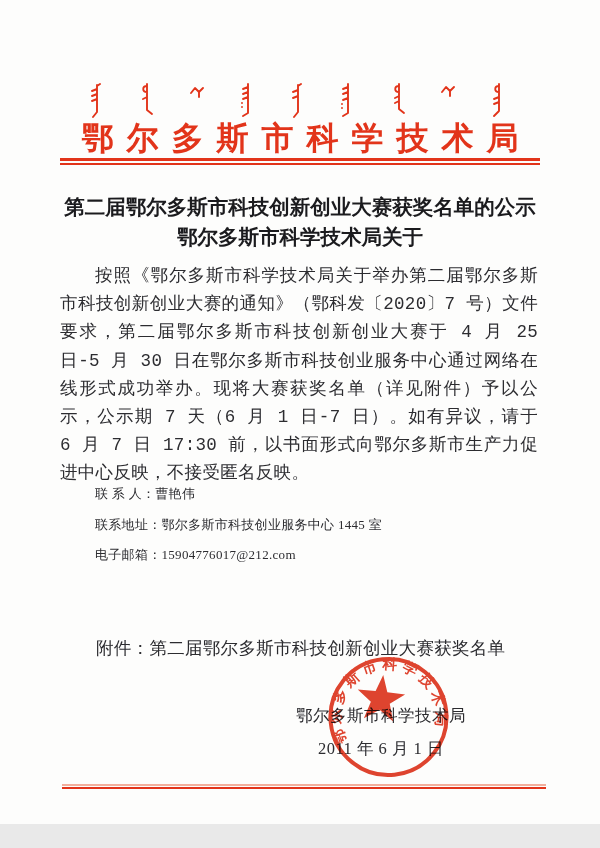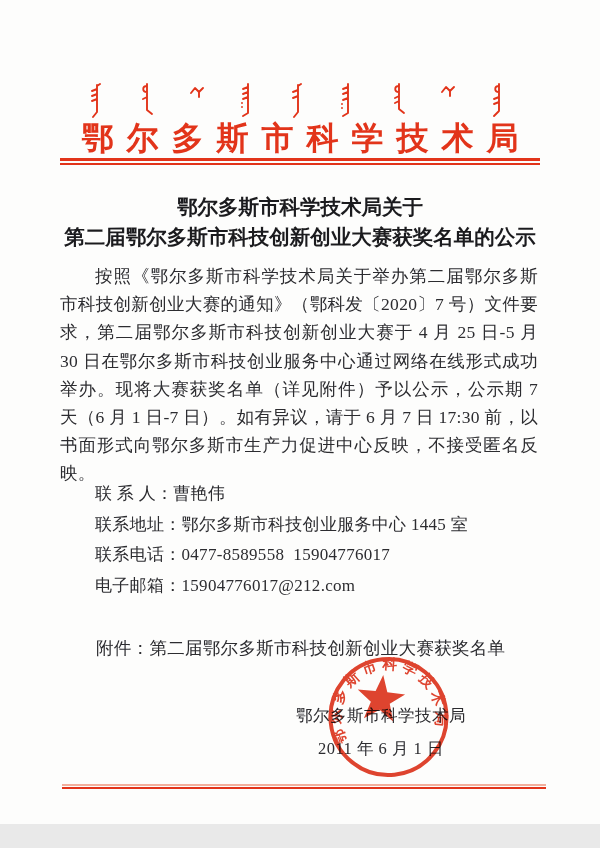--- a/index.html
+++ b/index.html
@@ -29,25 +29,25 @@
   }
   
   .doc-title{
     position:absolute;top:192px;left:0;width:100%;text-align:center;
     color:#1b1b1e;font-weight:bold;font-size:20.5px;line-height:30px;
   }
   
   .para{
     position:absolute;top:262px;left:60px;width:478px;margin:0;
     color:#2c2c30;font-size:17.5px;line-height:28.2px;
-    text-align:justify;letter-spacing:0.3px;text-indent:2em;
+    text-align:justify;letter-spacing:0.3px;text-indent:2em;font-family:Liberation Mono, monospace;
   }
   .contacts{
     position:absolute;top:479px;left:60px;width:478px;
-    color:#2c2c30;font-size:17px;line-height:30.6px;letter-spacing:0.3px;
+    color:#2c2c30;font-size:13px;line-height:30.6px;letter-spacing:0.3px;
   }
   .cline{padding-left:35px;white-space:pre-wrap;}
   .attachment{
     position:absolute;top:636px;left:60px;width:478px;
     color:#2c2c30;font-size:17.5px;letter-spacing:0.3px;padding-left:36px;
   }
   
   .signature{
     position:absolute;top:700px;left:283px;width:196px;
     text-align:center;color:#2c2c30;font-size:16.5px;line-height:32.5px;
@@ -103,30 +103,29 @@
       </svg>
     <svg width="16" height="36" viewBox="0 0 16 36">
         <path d="M9 3 C4 3 4 9 9 9 M9 1 L9 28 M9 28 L4 33 M9 14 L4 16 M9 19 L4 21"></path>
       </svg>
   </div>
 
   <div class="org-name">鄂尔多斯市科学技术局</div>
   <div class="header-rule"></div>
 
   <div class="doc-title">
+    <div>第二届鄂尔多斯市科技创新创业大赛获奖名单的公示</div>
     <div>鄂尔多斯市科学技术局关于</div>
-    <div>第二届鄂尔多斯市科技创新创业大赛获奖名单的公示</div>
   </div>
 
   <p class="para">按照《鄂尔多斯市科学技术局关于举办第二届鄂尔多斯市科技创新创业大赛的通知》（鄂科发〔2020〕7 号）文件要求，第二届鄂尔多斯市科技创新创业大赛于 4 月 25 日-5 月 30 日在鄂尔多斯市科技创业服务中心通过网络在线形式成功举办。现将大赛获奖名单（详见附件）予以公示，公示期 7 天（6 月 1 日-7 日）。如有异议，请于 6 月 7 日 17:30 前，以书面形式向鄂尔多斯市生产力促进中心反映，不接受匿名反映。</p>
 
   <div class="contacts">
     <div class="cline">联 系 人：曹艳伟</div>
     <div class="cline">联系地址：鄂尔多斯市科技创业服务中心 1445 室</div>
-    <div class="cline">联系电话：0477-8589558  15904776017</div>
     <div class="cline">电子邮箱：15904776017@212.com</div>
   </div>
 
   <div class="attachment">附件：第二届鄂尔多斯市科技创新创业大赛获奖名单</div>
 
   <div class="signature">
     <div>鄂尔多斯市科学技术局</div>
     <div>2011 年 6 月 1 日</div>
   </div>
 

